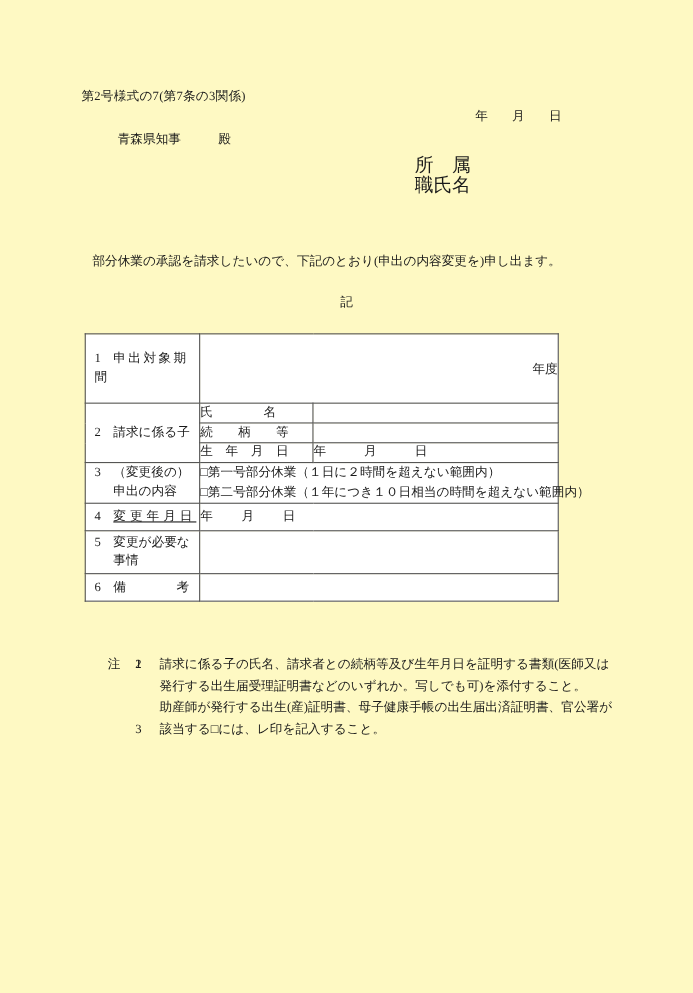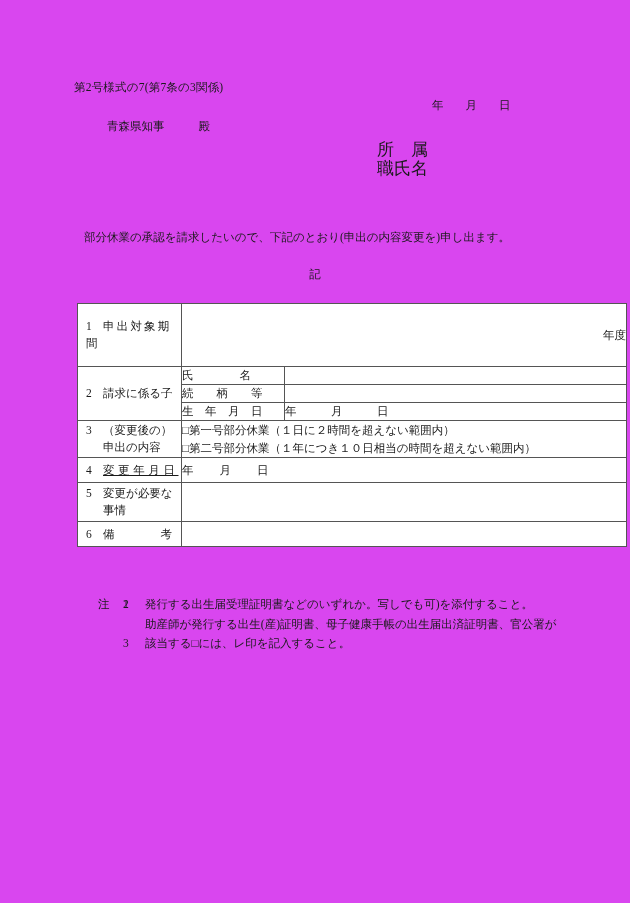--- a/index.html
+++ b/index.html
@@ -13,21 +13,21 @@
     position: relative;
     font-family: "Liberation Serif", "DejaVu Serif", serif;
     color: #1a1a1a;
     overflow: hidden;
   }
   .page {
     position: absolute;
     left: 0; top: 0;
     width: 630px;
     height: 903px;
-    background: #d946ef;
+    background: #fef9c3;
   }
 
   
   .form-code {
     position: absolute;
     left: 74px;
     top: 80px;
     font-size: 11.5px;
     letter-spacing: 0.2px;
     white-space: nowrap;
@@ -88,21 +88,21 @@
     width: 630px;
     text-align: center;
     font-size: 11.5px;
   }
 
   
   .form-table {
     position: absolute;
     left: 77px;
     top: 303px;
-    width: 550px;
+    width: 431px;
     border-collapse: collapse;
     table-layout: fixed;
     font-size: 11.5px;
     padding-left: 12px;
   }
   .form-table td {
     border: 1px solid #555;
     padding: 0;
     vertical-align: middle;
     background: #fff;
@@ -293,20 +293,21 @@
 
   <div class="notes">
 
     <div class="note-row">
       <span class="note-head">注</span>
       <span class="note-num">1</span>
     </div>
 
     <div class="note-row">
       <span class="note-num">2</span>
+      <span>請求に係る子の氏名、請求者との続柄等及び生年月日を証明する書類(医師又は</span>
     </div>
     <div class="note-cont">発行する出生届受理証明書などのいずれか。写しでも可)を添付すること。</div>
     <div class="note-cont">助産師が発行する出生(産)証明書、母子健康手帳の出生届出済証明書、官公署が</div>
 
     <div class="note-row">
       <span class="note-num">3</span>
       <span>該当する□には、レ印を記入すること。</span>
     </div>
 
   </div>

